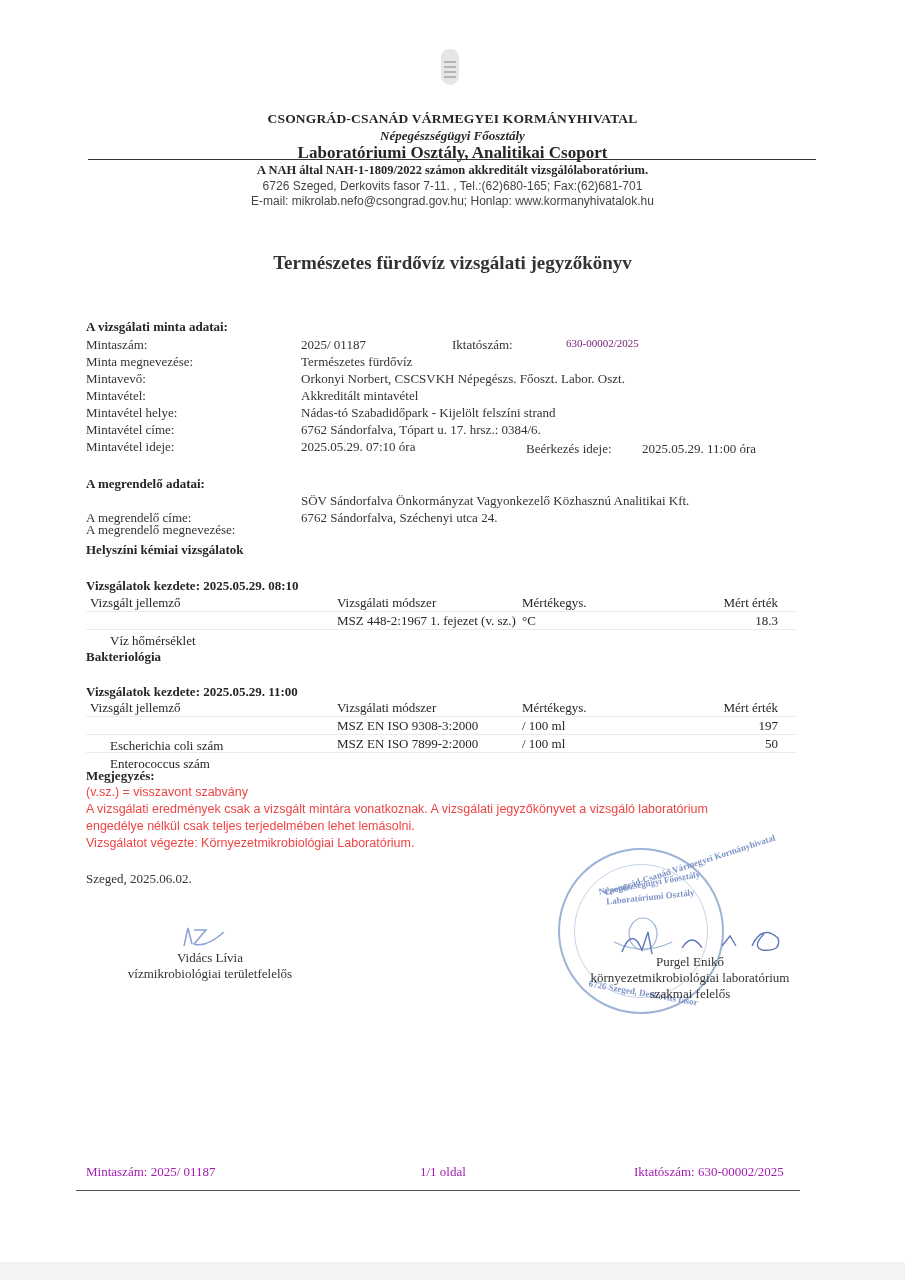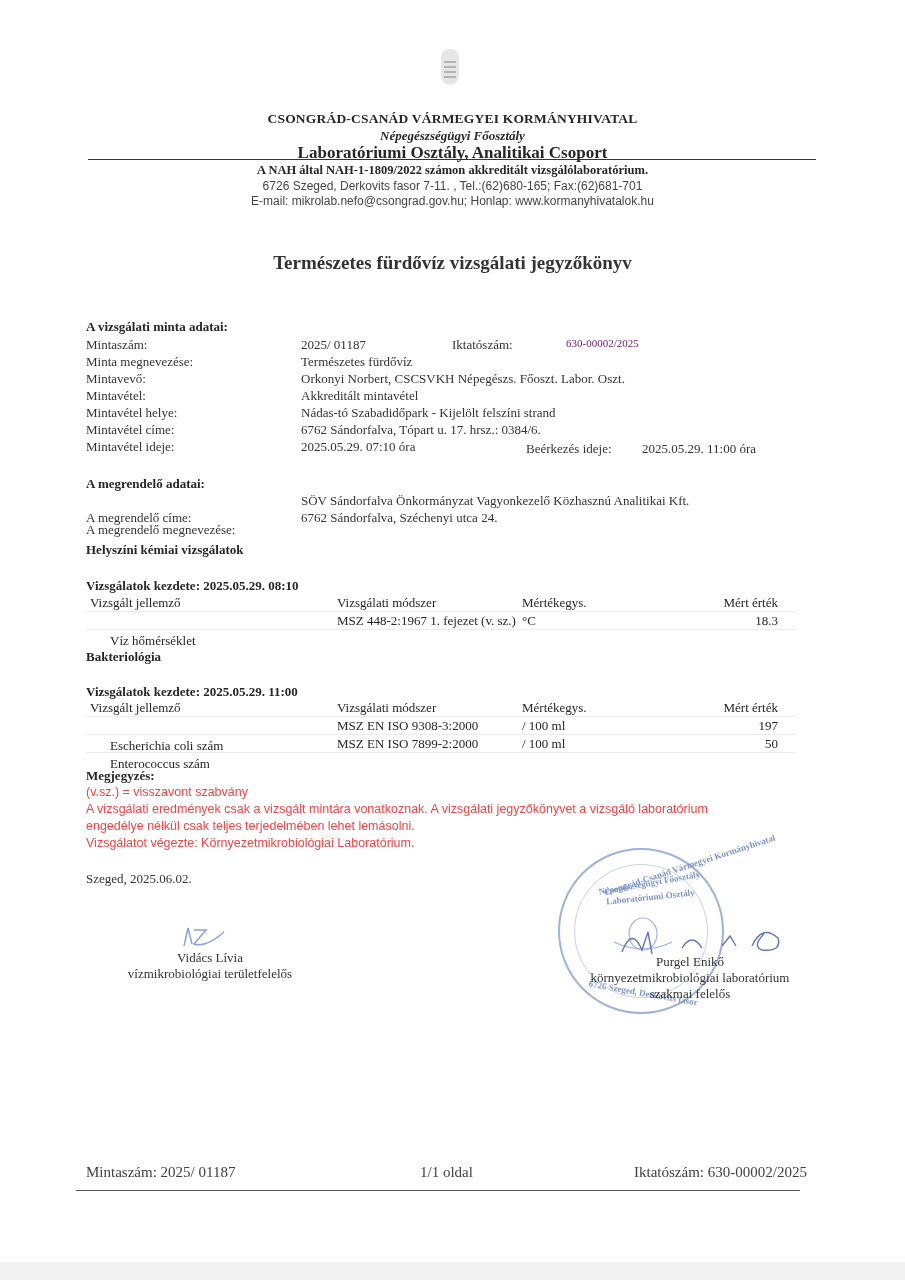--- a/index.html
+++ b/index.html
@@ -37,21 +37,21 @@
   .stamp {
     position: absolute; left: 558px; top: 848px; width: 166px; height: 166px;
     border-radius: 50%; border: 2px solid #9fb3d8; box-sizing: border-box;
   }
   .stamp::after {
     content: ""; position: absolute; left: 14px; top: 14px; right: 14px; bottom: 14px;
     border-radius: 50%; border: 1px solid #c5d2ea;
   }
   .stamp-text { position: absolute; font-size: 10px; color: #7d94c6; font-weight: bold; white-space: nowrap; }
   .fline { position: absolute; left: 76px; width: 724px; top: 1190px; height: 1px; background: #555; }
-  .foot { position: absolute; top: 1164px; font-size: 15px; white-space: nowrap; color: #404040; }
+  .foot { position: absolute; top: 1164px; font-size: 13px; white-space: nowrap; color: #a21caf; }
   .bottom-gray { position: absolute; left: 0; top: 1262px; width: 905px; height: 18px; background: #f3f3f3; }
 </style>
 </head>
 <body>
 
 <div class="crest">
   <i style="top:12px"></i>
     <i style="top:17px"></i>
     <i style="top:22px"></i>
     <i style="top:27px"></i>

